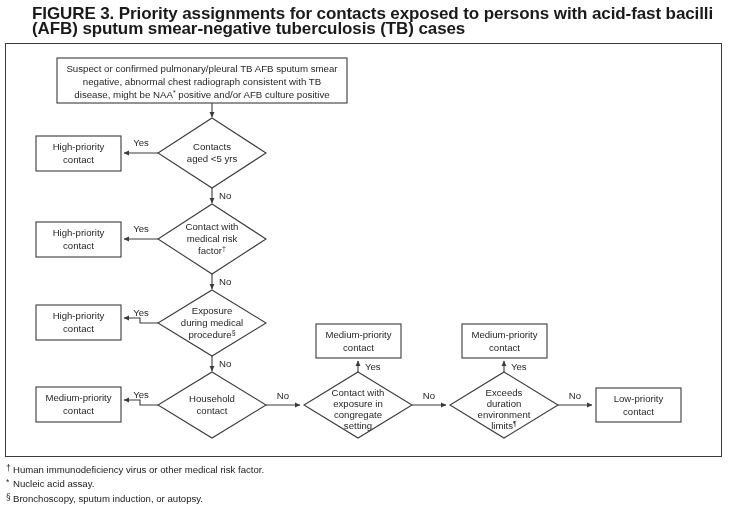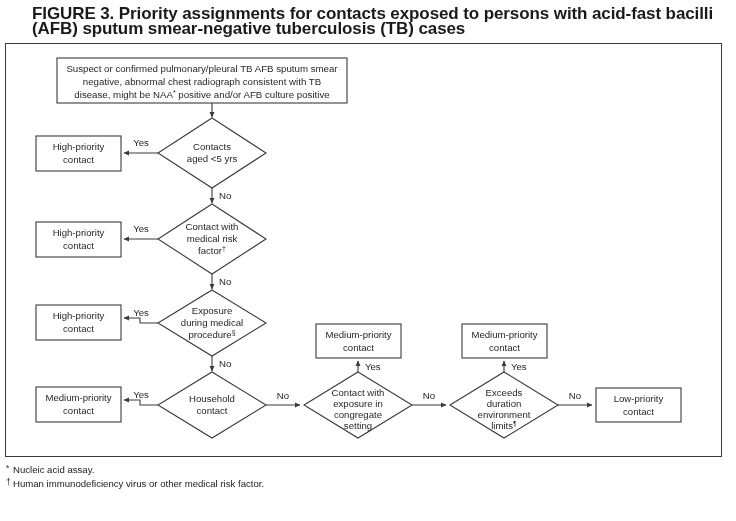--- a/index.html
+++ b/index.html
@@ -250,20 +250,23 @@
 
     <g>
       <rect class="shape" x="596" y="388" width="85" height="34"></rect>
       <text class="node-text" x="638.5" y="402" text-anchor="middle">Low-priority</text>
       <text class="node-text" x="638.5" y="415" text-anchor="middle">contact</text>
     </g>
   </svg>
 
   <div id="footnotes">
     <div class="footnote-row">
+      <span class="fn-mark sup">†</span><span>Human immunodeficiency virus or other medical risk factor.</span>
+    </div>
+    <div class="footnote-row">
       <span class="fn-mark sup">*</span><span>Nucleic acid assay.</span>
     </div>
     <div class="footnote-row">
-      <span class="fn-mark sup">†</span><span>Human immunodeficiency virus or other medical risk factor.</span>
+      <span class="fn-mark sup">§</span><span>Bronchoscopy, sputum induction, or autopsy.</span>
     </div>
   </div>
 
 </div>
 
 </body></html>

